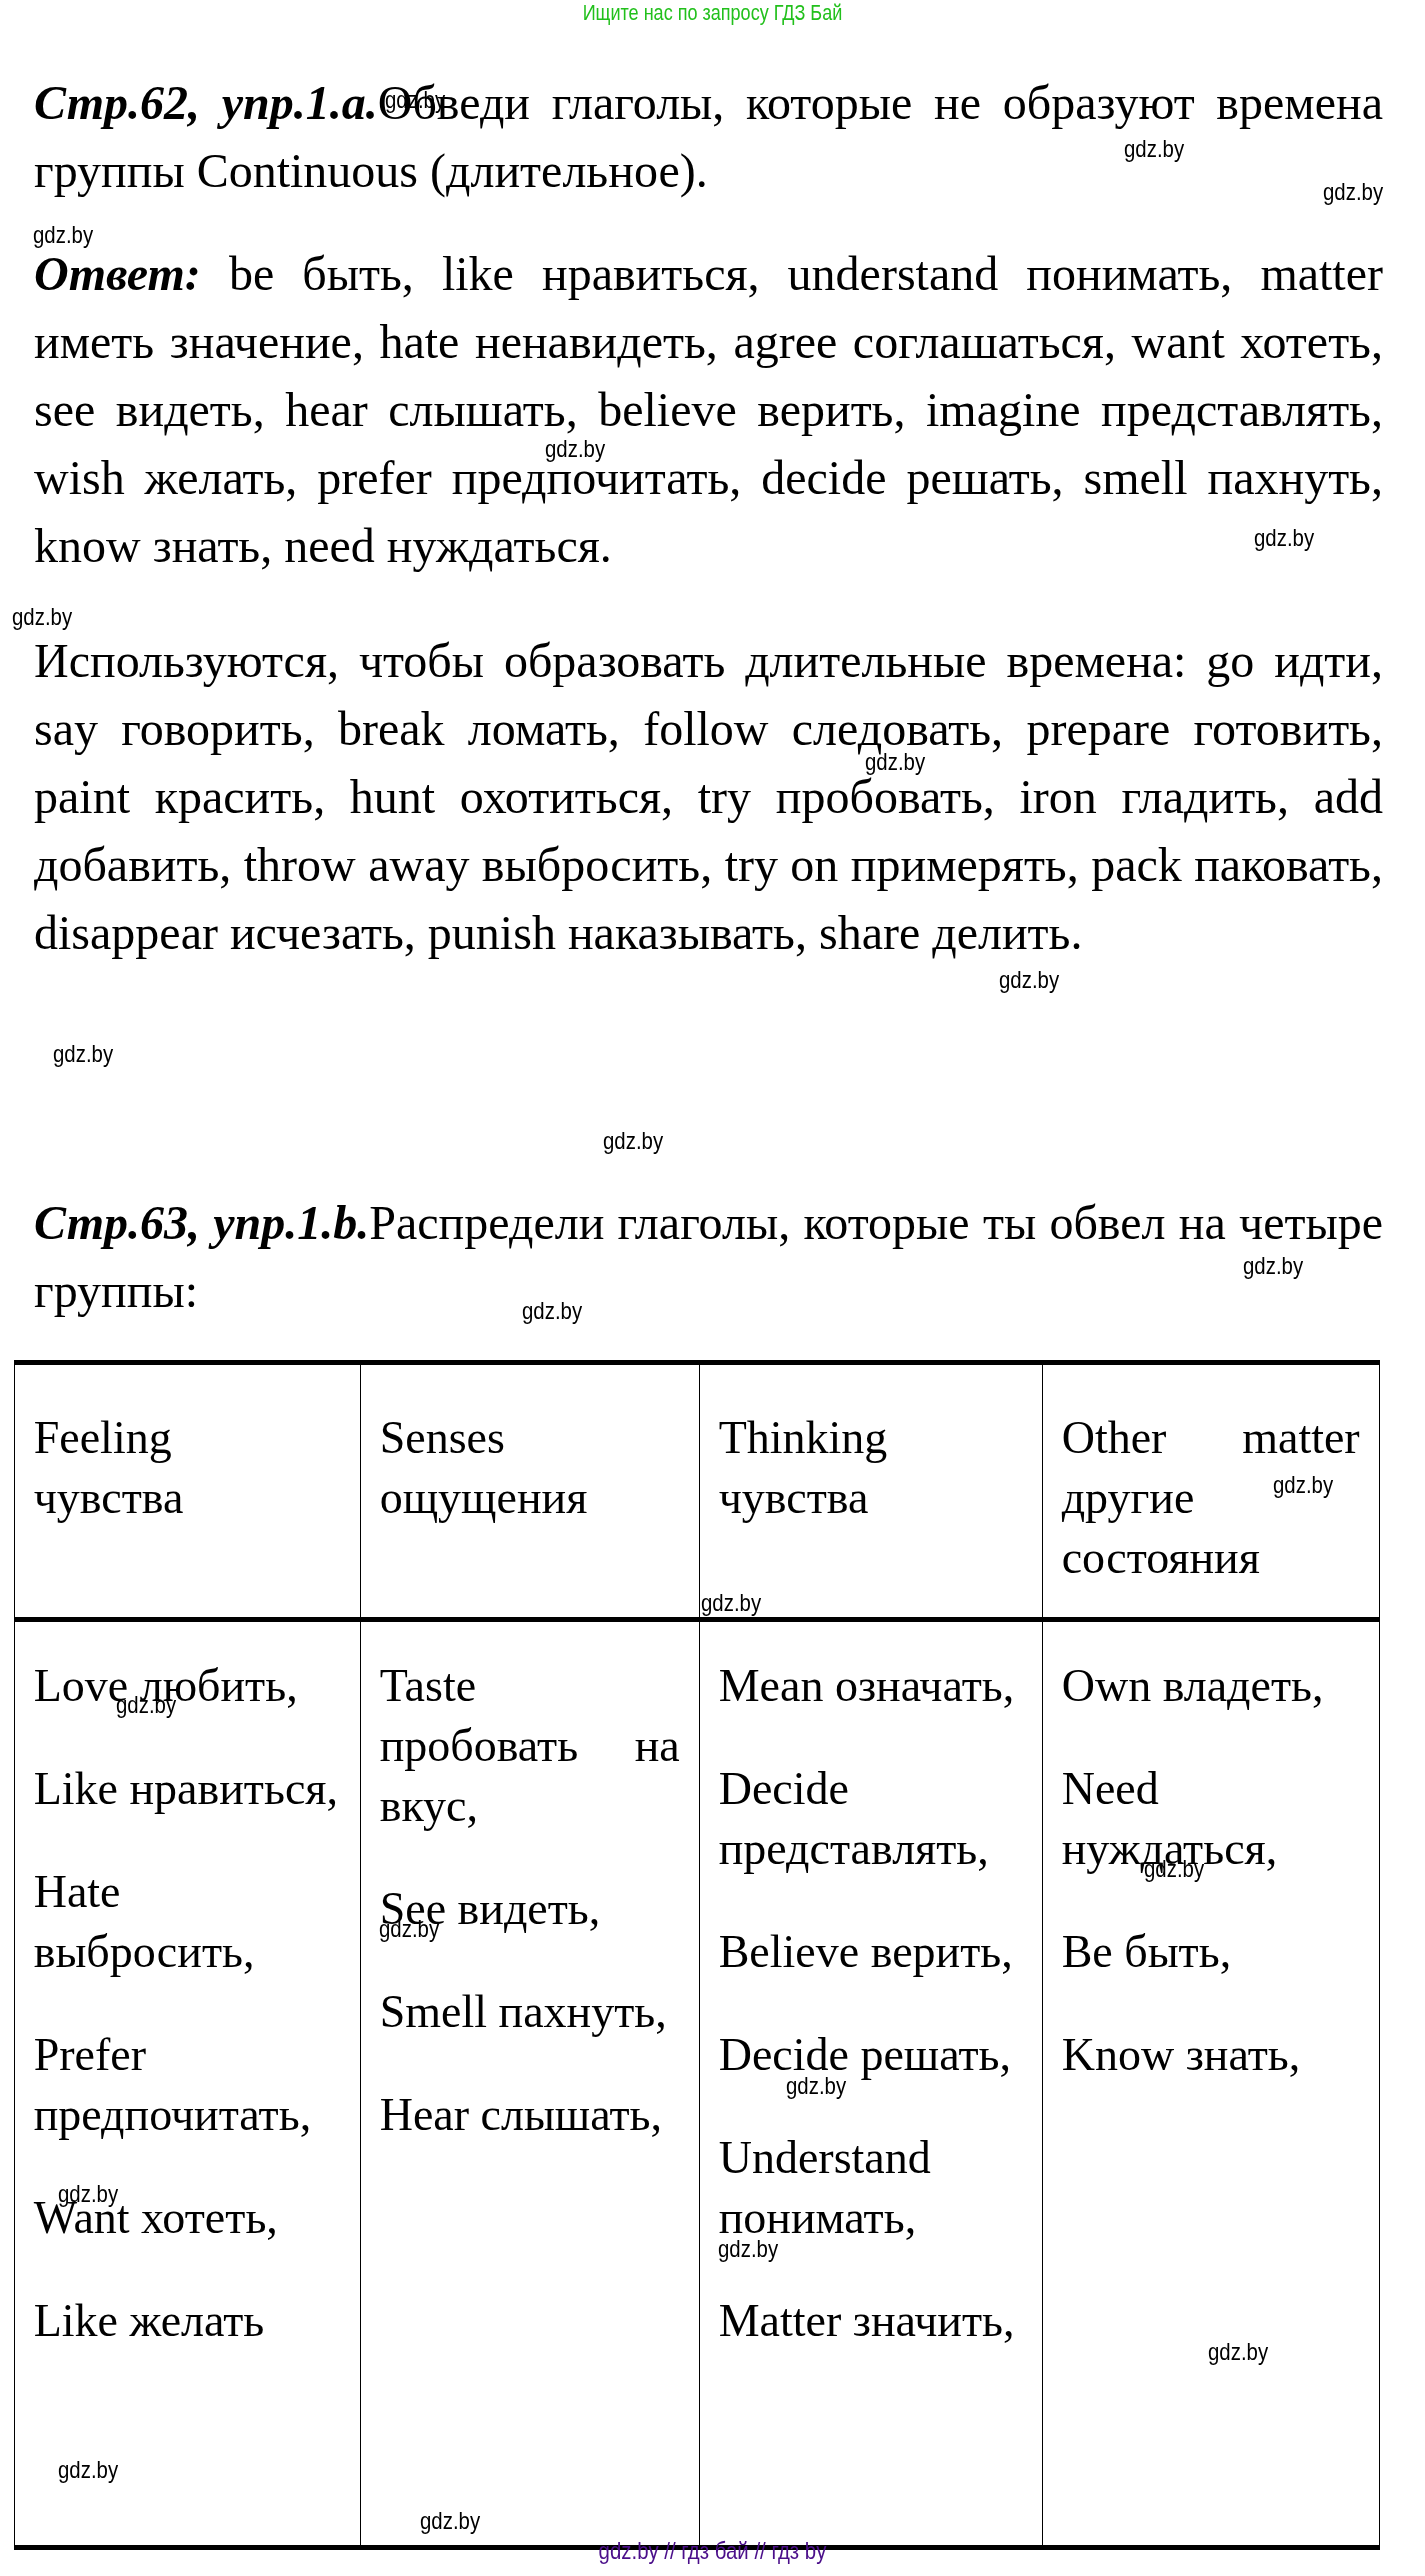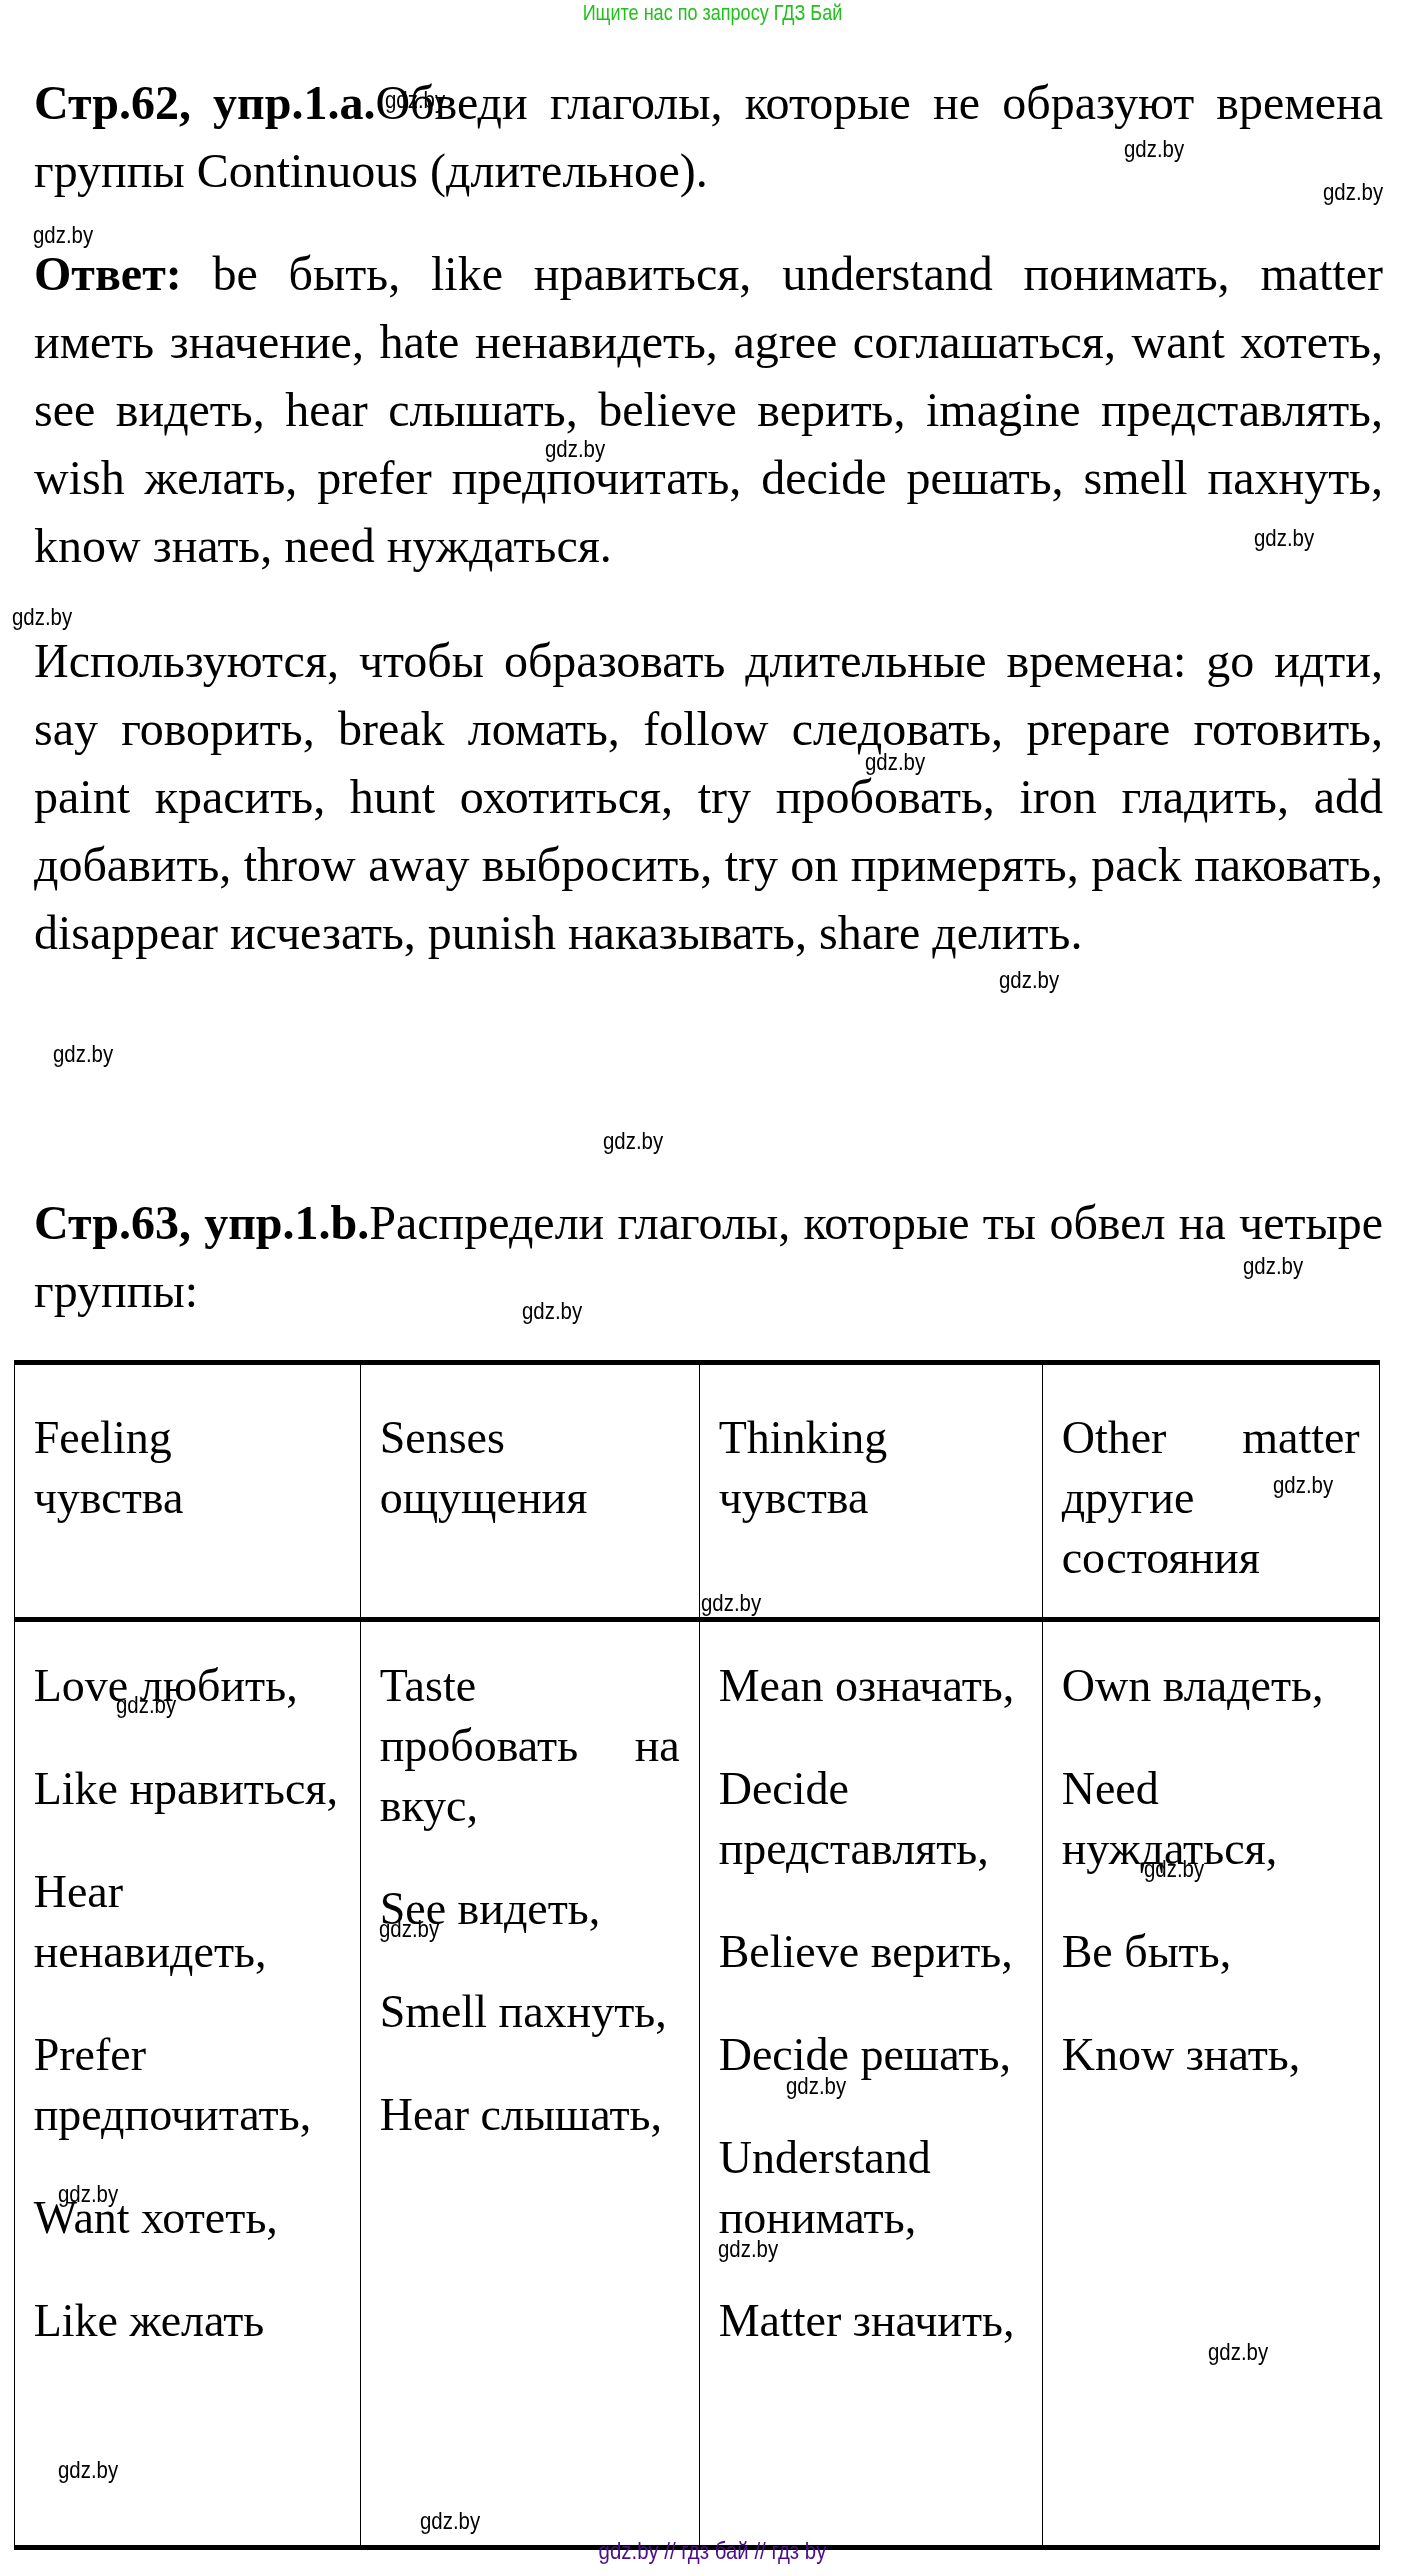--- a/index.html
+++ b/index.html
@@ -5,21 +5,21 @@
   html, body { margin:0; padding:0; background:#fff; }
   body { width:1425px; height:2576px; position:relative; overflow:hidden;
          font-family:"Liberation Serif", "DejaVu Serif", serif; color:#000; }
   .top-banner { position:absolute; top:0; left:0; width:1425px; text-align:center;
          font-family:"Liberation Sans", sans-serif; font-size:22px; color:#22c01c;
          transform:scaleX(0.82); transform-origin:center top; }
   .wm { position:absolute; font-family:"Liberation Sans", sans-serif; font-size:24px; color:#000;
         transform:scaleX(0.85); transform-origin:left top; }
   .para { position:absolute; left:34px; width:1345px; font-size:48px; line-height:68px;
           text-align:justify; text-align-last:left; transform:scaleX(0.94); transform-origin:left top; width:1430px; }
-  .para b { font-weight:bold; }
+  .para b { font-weight:bold;font-style:italic; }
   table { position:absolute; left:13.7px; top:1360px; width:1365px; height:1190px;
           border-collapse:collapse; table-layout:fixed;padding-left:6px; }
   td { border:1.7px solid #000; vertical-align:top; font-size:46px; line-height:60px;
        padding:12px 19px 0 19px; }
   tr.head td { height:209px; border-bottom:5.1px solid #000; }
   table { border-top:5.1px solid #000; border-bottom:5.1px solid #000; }
   .cell-item { display:block; margin-bottom:43px; }
   .hdr-line { display:block; }
   .hdr-just { display:flex; justify-content:space-between;align-items:flex-end; }
   .footer { position:absolute; top:2537px; left:0; width:1425px; text-align:center;
@@ -86,21 +86,21 @@
         <span>matter</span>
       </span>
       <span class="hdr-line">другие</span>
       <span class="hdr-line">состояния</span>
     </td>
   </tr>
   <tr>
     <td style="padding-top:34px">
       <span class="cell-item">Love любить,</span>
       <span class="cell-item">Like нравиться,</span>
-      <span class="cell-item">Hear ненавидеть,</span>
+      <span class="cell-item">Hate выбросить,</span>
       <span class="cell-item">Prefer предпочитать,</span>
       <span class="cell-item">Want хотеть,</span>
       <span class="cell-item">Like желать</span>
     </td>
     <td style="padding-top:34px">
       <span class="cell-item" style="text-align:justify">Taste пробовать на вкус,</span>
       <span class="cell-item">See видеть,</span>
       <span class="cell-item">Smell пахнуть,</span>
       <span class="cell-item">Hear слышать,</span>
     </td>

